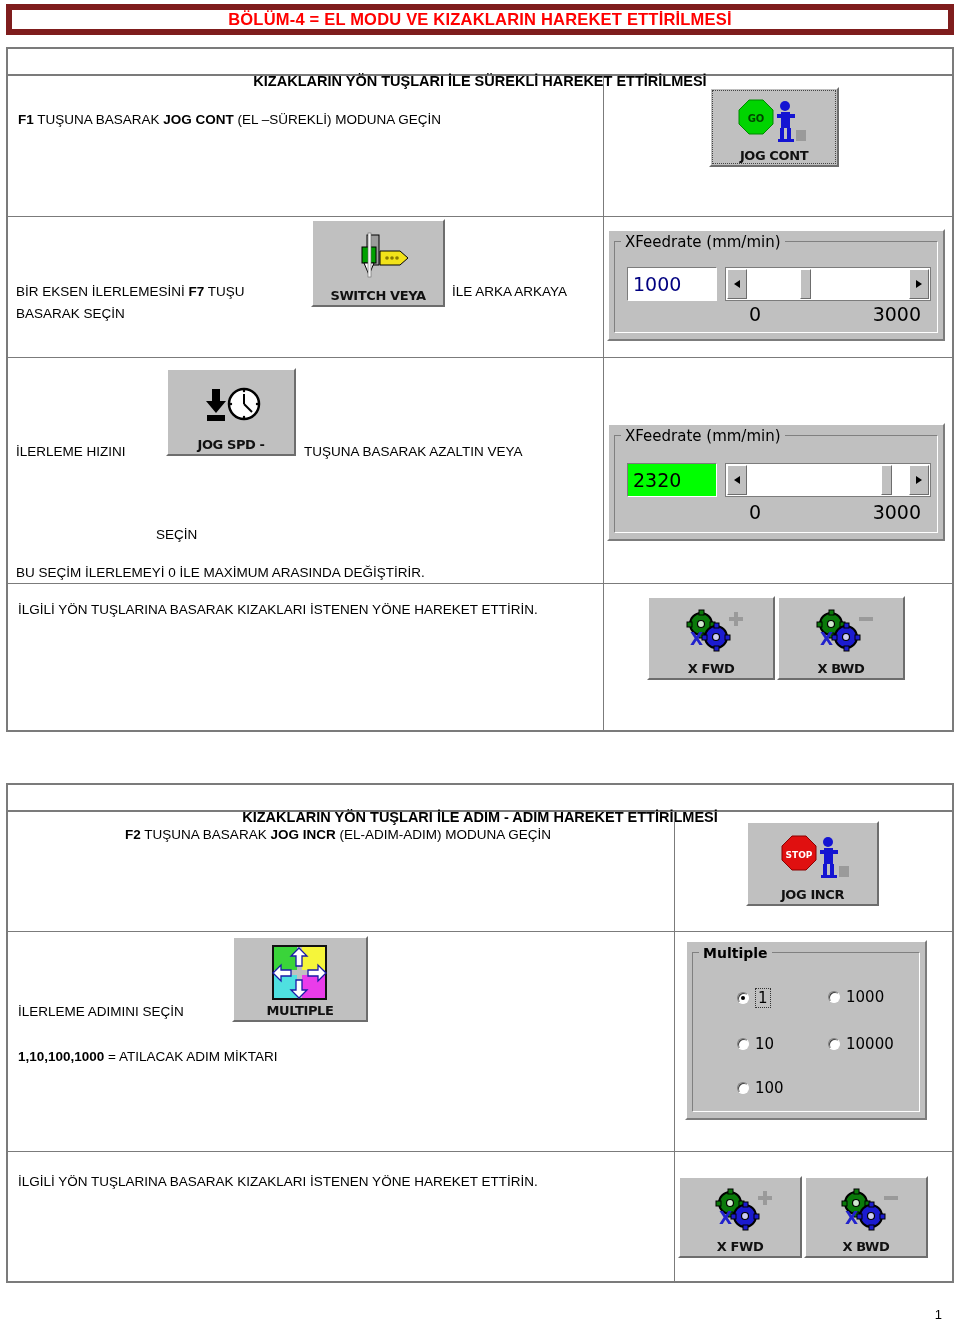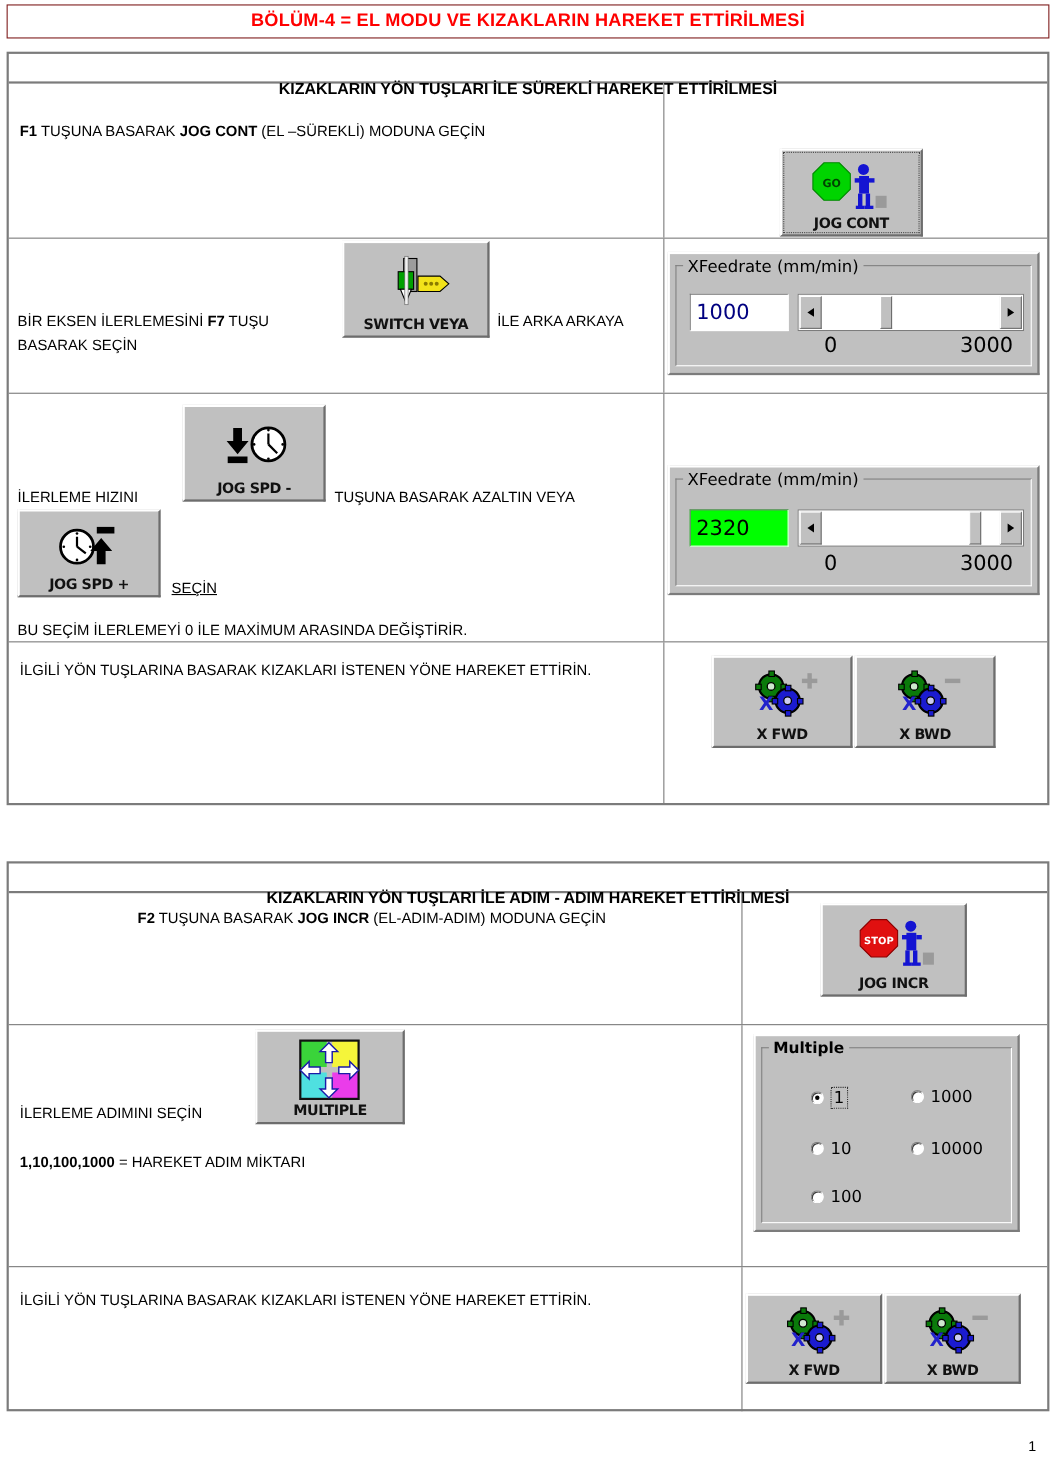--- a/index.html
+++ b/index.html
@@ -8,21 +8,21 @@
     width: 960px; height: 1330px;
     background: #ffffff;
     font-family: "Liberation Sans", sans-serif;
     overflow: hidden;
   }
   .page { position: relative; width: 960px; height: 1330px; background:#fff; }
 
   
   .chapter-bar {
     position: absolute; left: 6px; top: 4px; width: 948px; height: 31px;
-    border: 1px solid #7f1d1d;
+    border: 6px solid #7f1d1d;
     display: flex; align-items: center; justify-content: center;
   }
   .chapter-title {
     color: #ff0000; font-weight: bold; font-size: 16.5px; letter-spacing: .2px;
     white-space: nowrap;
   }
 
   
   .tbl { position: absolute; border: 2px solid #7b7b7b; background: #fff; }
   .tbl-head {
@@ -141,21 +141,21 @@
 
     <div class="row" style="height:141px;">
       <div class="vdiv" style="left:595px;"></div>
 
       <div class="cell-l" style="width:595px;">
         <div class="txt" style="position:absolute; left:10px; top:34px; width:575px;">
           <b>F1</b><span> TUŞUNA BASARAK </span><b>JOG CONT</b><span> (EL –SÜREKLİ) MODUNA GEÇİN</span>
         </div>
       </div>
 
-      <div class="cell-r" style="width:353px;margin-top:48px;">
+      <div class="cell-r" style="width:353px;">
         <div class="btn95 focused" style="position:absolute; left:110px; top:11px; width:130px; height:80px;">
           <div class="glyph">
             <svg width="78" height="46" viewBox="0 0 78 46">
 
               <polygon points="14,2 28,2 38,12 38,26 28,36 14,36 4,26 4,12" fill="#00d400" stroke="#008800" stroke-width="1"></polygon>
               <text x="21" y="24" font-family="DejaVu Sans, sans-serif" font-size="10" font-weight="bold" fill="#004400" text-anchor="middle">GO</text>
 
               <circle cx="50" cy="8" r="5" fill="#1414d2"></circle>
               <rect x="46" y="14" width="9" height="16" fill="#1414d2"></rect>
               <rect x="42" y="16" width="5" height="4" fill="#1414d2"></rect>
@@ -252,38 +252,22 @@
               <circle cx="33" cy="19" r="1.2" fill="#000"></circle>
             </svg>
           </div>
           <div class="blabel">JOG SPD -</div>
         </div>
 
         <div class="txt" style="position:absolute; left:296px; top:84px;">
           <span>TUŞUNA  BASARAK AZALTIN  VEYA</span>
         </div>
 
-        <div class="btn95" style="position:absolute; left:8px; top:105px; width:130px; height:80px;">
-          <div class="glyph">
-            <svg width="66" height="40" viewBox="0 0 66 40">
-              <circle cx="22" cy="20" r="15" fill="#fff" stroke="#000" stroke-width="2.5"></circle>
-              <line x1="22" y1="20" x2="30" y2="26" stroke="#000" stroke-width="2"></line>
-              <line x1="22" y1="20" x2="22" y2="11" stroke="#000" stroke-width="2"></line>
-              <circle cx="22" cy="8" r="1.2" fill="#000"></circle>
-              <circle cx="34" cy="20" r="1.2" fill="#000"></circle>
-              <circle cx="22" cy="32" r="1.2" fill="#000"></circle>
-              <circle cx="10" cy="20" r="1.2" fill="#000"></circle>
-              <rect x="40" y="2" width="16" height="6" fill="#000"></rect>
-              <path d="M48 36 L48 24 L54 24 L44 12 L34 24 L40 24 L40 36 Z" fill="#000"></path>
-            </svg>
-          </div>
-          <div class="blabel">JOG SPD +</div>
-        </div>
-
-        <div class="txt" style="position:absolute; left:148px; top:167px;text-decoration:underline;">
+
+        <div class="txt" style="position:absolute; left:148px; top:167px;">
           <span>SEÇİN</span>
         </div>
 
         <div class="txt" style="position:absolute; left:8px; top:205px;">
           <span>BU SEÇİM İLERLEMEYİ 0 İLE  MAXİMUM  ARASINDA DEĞİŞTİRİR.</span>
         </div>
       </div>
 
       <div class="cell-r" style="width:353px;">
         <div class="grp95" style="position:absolute; left:8px; top:65px; width:338px; height:118px;">
@@ -433,21 +417,21 @@
             </svg>
           </div>
           <div class="blabel">MULTIPLE</div>
         </div>
 
         <div class="txt" style="position:absolute; left:10px; top:70px;">
           <span>İLERLEME ADIMINI  SEÇİN</span>
         </div>
 
         <div class="txt" style="position:absolute; left:10px; top:115px;">
-          <b>1,10,100,1000</b><span> = HAREKET ADIM MİKTARI</span>
+          <b>1,10,100,1000</b><span> = ATILACAK ADIM MİKTARI</span>
         </div>
       </div>
 
       <div class="cell-r" style="width:282px;">
         <div class="grp95" style="position:absolute; left:15px; top:8px; width:242px; height:180px;">
           <div class="inner"></div>
           <div class="gtitle" style="font-weight:bold; font-size:14px; top:3px;">Multiple</div>
 
           <div class="radio-row" style="left:50px; top:46px;">
             <span class="rdot on"></span>

